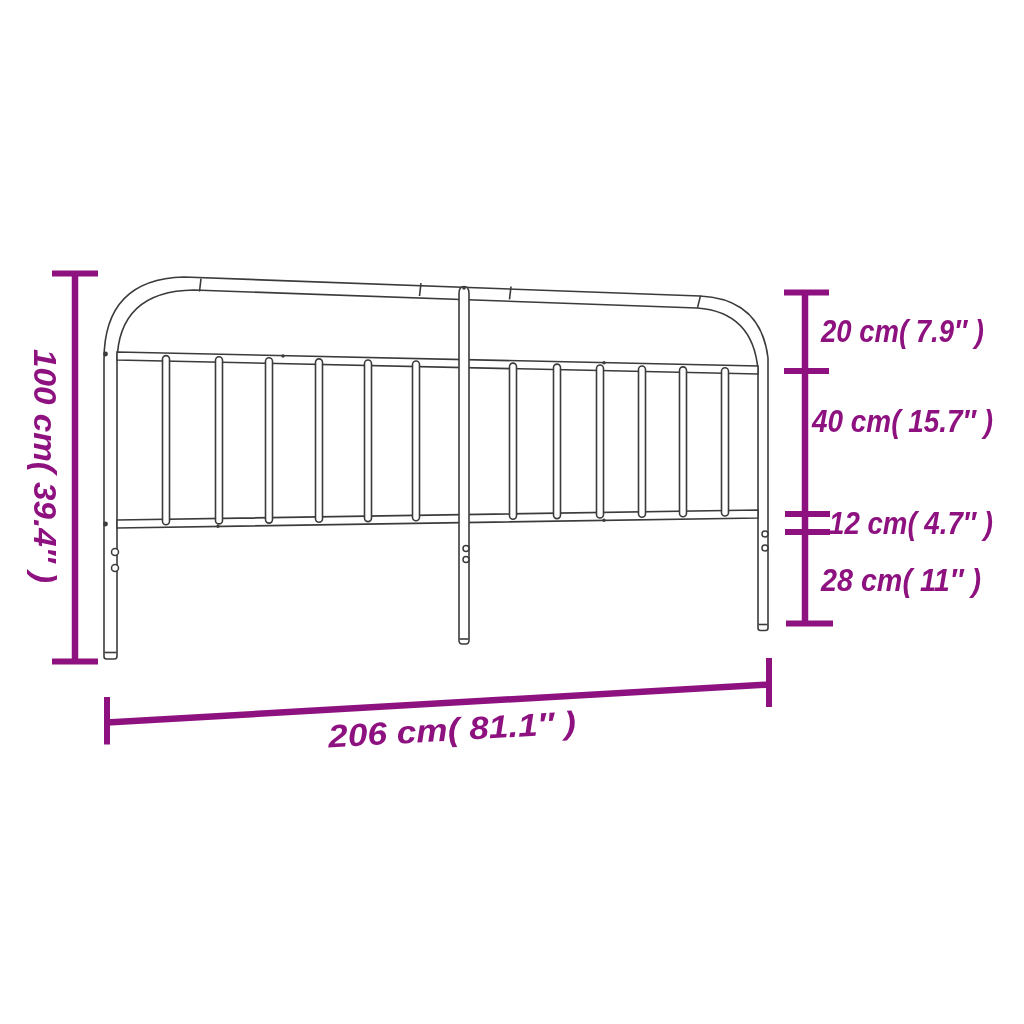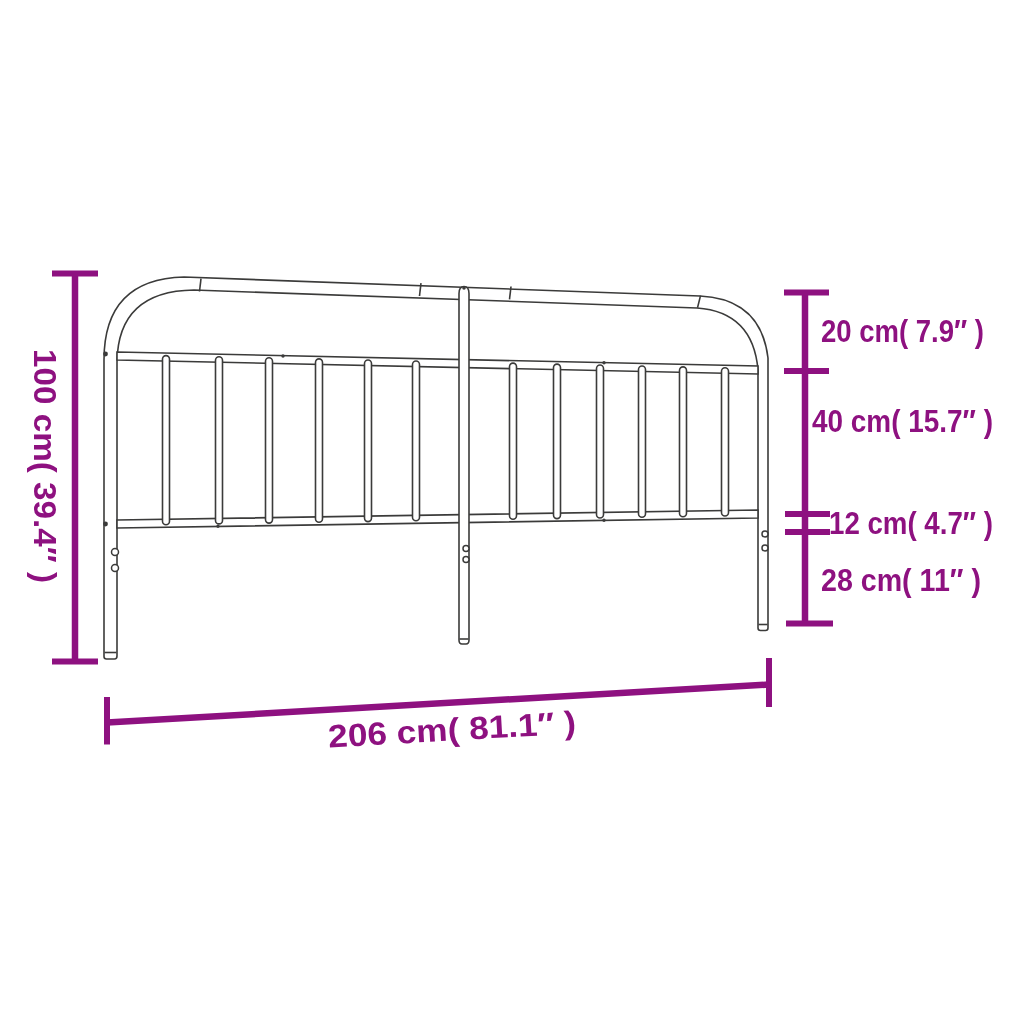--- a/index.html
+++ b/index.html
@@ -1,18 +1,18 @@
 <!DOCTYPE html>
 <html style="--background: #ffffff; --accent: #8E1180; --line: #3B3B3A;"><head>
 <meta charset="utf-8">
 <style>
   :root { --background:#ffffff; --accent:#8E1180; --line:#3B3B3A; }
   * { margin:0; padding:0; box-sizing:border-box; }
   html,body { width:1024px; height:1024px; background:var(--background); overflow:hidden; }
-  .stage { width:1024px; height:1024px; position:relative; }
+  .stage { width:1024px; height:1024px; position:relative;font-style:italic; }
   svg { display:block; }
   .hb-tube { fill:#ffffff; stroke:var(--line); stroke-width:1.6; }
   .hb-line { fill:none; stroke:var(--line); stroke-width:1.6; }
   .hb-dot  { fill:var(--line); stroke:none; }
   .hb-hole { fill:#ffffff; stroke:var(--line); stroke-width:1.5; }
   .dim-main { stroke:var(--accent); stroke-width:6.5; fill:none; }
   .dim-cap  { stroke:var(--accent); stroke-width:6; fill:none; }
   .dim-text {
     fill:var(--accent);
     font-family:"Liberation Sans", sans-serif;

